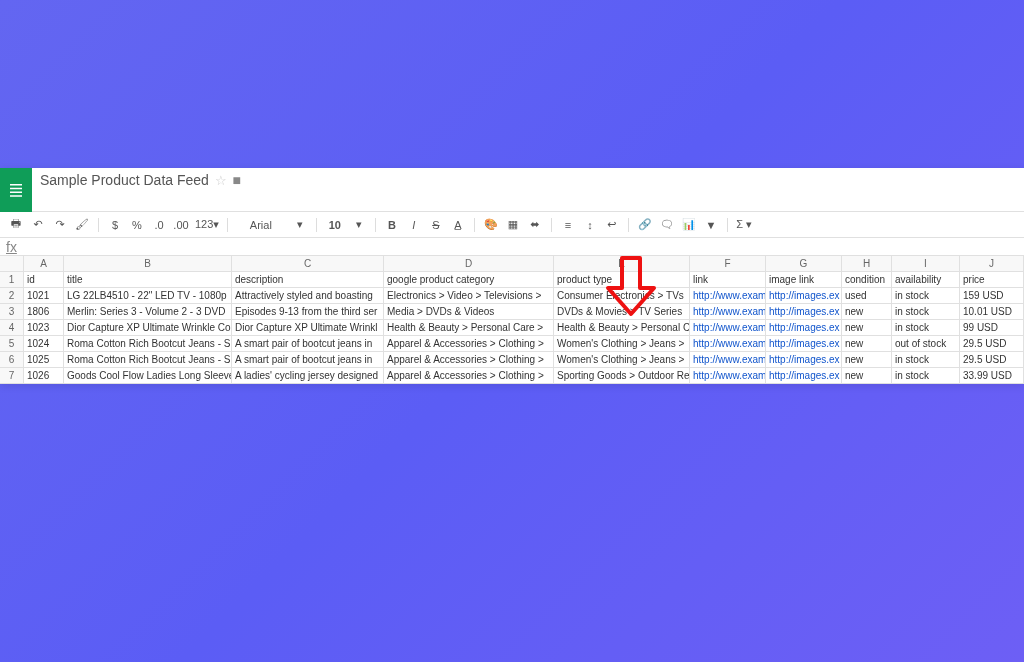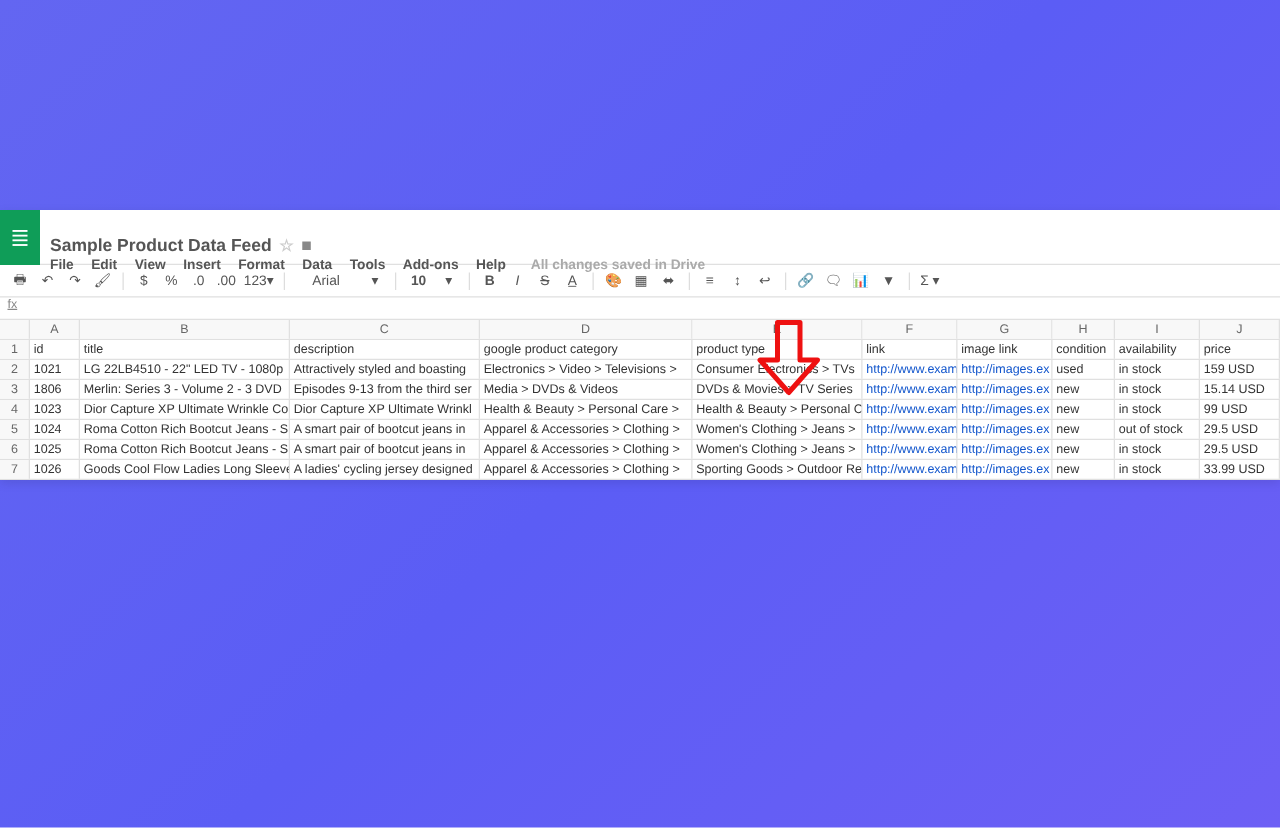--- a/index.html
+++ b/index.html
@@ -28,23 +28,22 @@
     .sheets-icon {
       width: 32px;
       height: 44px;
       background: #0f9d58;
       display: flex;
       align-items: center;
       justify-content: center;
     }
     .sheets-icon svg { width: 18px; height: 18px; }
     .title-area {
-      padding: 20px 8px;
+      padding: 4px 8px;
       flex: 1;
-      font-weight: bold;
     }
     .title-row {
       display: flex;
       align-items: center;
       gap: 6px;
       font-size: 14px;
       color: #555;
       margin-bottom: 2px;
     }
     .title-row .star { color: #ccc; font-size: 13px; }
@@ -79,24 +78,24 @@
     .toolbar .sep { width: 1px; height: 14px; background: #ddd; margin: 0 2px; }
     .toolbar .font-name {
       border: 1px solid transparent;
       padding: 0 4px;
       min-width: 50px;
       text-align: right;
     }
     .toolbar .size-box { min-width: 20px; font-weight: bold; }
     .formula-bar {
       display: flex;
-      align-items: flex-start;
+      align-items: flex-end;
       height: 18px;
       border-bottom: 1px solid #e0e0e0;
-      font-size: 10px;
+      font-size: 14px;
       color: #888;
       padding-left: 6px;
       text-decoration: underline;
     }
     .grid {
       font-size: 10px;
       color: #333;
       background: #fff;
     }
     .col-headers, .row {
@@ -161,32 +160,20 @@
           <rect x="4" y="14" width="16" height="2"></rect>
           <rect x="4" y="19" width="16" height="2"></rect>
         </svg>
     </div>
     <div class="title-area">
       <div class="title-row">
         <span>Sample Product Data Feed</span>
         <span class="star">☆</span>
         <span class="folder-icon">■</span>
       </div>
-      <div class="menubar">
-        <span>File</span>
-        <span>Edit</span>
-        <span>View</span>
-        <span>Insert</span>
-        <span>Format</span>
-        <span>Data</span>
-        <span>Tools</span>
-        <span>Add-ons</span>
-        <span>Help</span>
-        <span class="save-status">All changes saved in Drive</span>
-      </div>
     </div>
   </div>
 
   <div class="toolbar">
     <span class="tb-item">🖶</span>
     <span class="tb-item">↶</span>
     <span class="tb-item">↷</span>
     <span class="tb-item">🖌</span>
     <span class="sep"></span>
     <span class="tb-item">$</span>
@@ -279,21 +266,21 @@
           <div class="row-header">3</div>
           <div class="cell cA">1806</div>
           <div class="cell cB">Merlin: Series 3 - Volume 2 - 3 DVD</div>
           <div class="cell cC">Episodes 9-13 from the third ser</div>
           <div class="cell cD">Media &gt; DVDs &amp; Videos</div>
           <div class="cell cE">DVDs &amp; Movies &gt; TV Series</div>
           <div class="cell cF link">http://www.exam</div>
           <div class="cell cG link">http://images.ex</div>
           <div class="cell cH">new</div>
           <div class="cell cI">in stock</div>
-          <div class="cell cJ">15.14 USD</div>
+          <div class="cell cJ">10.01 USD</div>
         </div>
         <div class="row">
           <div class="row-header">4</div>
           <div class="cell cA">1023</div>
           <div class="cell cB">Dior Capture XP Ultimate Wrinkle Co</div>
           <div class="cell cC">Dior Capture XP Ultimate Wrinkl</div>
           <div class="cell cD">Health &amp; Beauty &gt; Personal Care &gt;</div>
           <div class="cell cE">Health &amp; Beauty &gt; Personal C</div>
           <div class="cell cF link">http://www.exam</div>
           <div class="cell cG link">http://images.ex</div>

